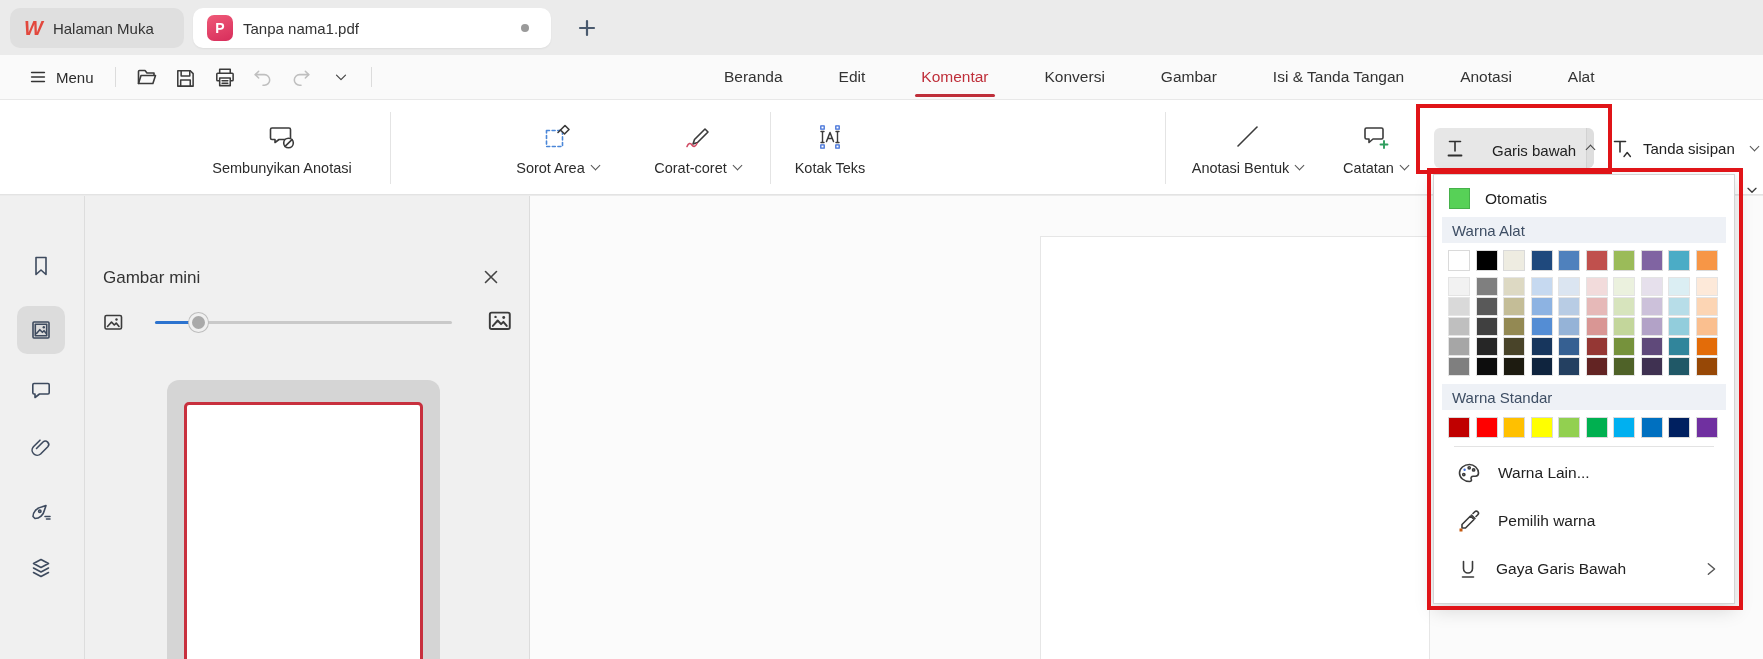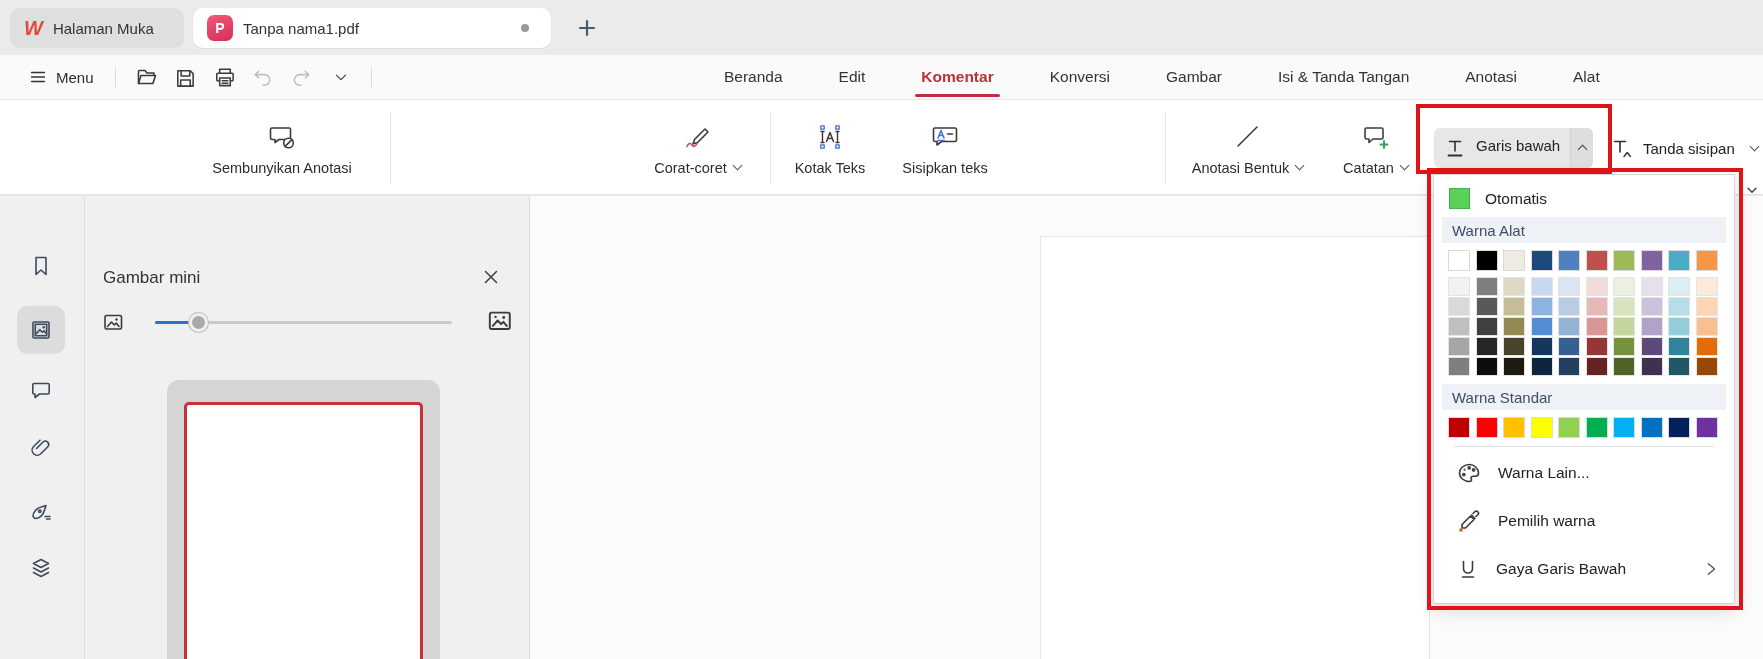--- a/index.html
+++ b/index.html
@@ -19,33 +19,33 @@
   .newtab{position:absolute;left:572px;top:13px;width:30px;height:30px;display:flex;align-items:center;justify-content:center;cursor:pointer}
 
   
   .menubar{position:absolute;left:0;top:55px;width:100%;height:45px;background:#fafafa;border-bottom:1px solid #e8e8e8}
   .mleft{position:absolute;left:22px;top:0;height:44px;display:flex;align-items:center;gap:9px}
   .menu-btn{display:flex;align-items:center;gap:8px;font-size:15px;color:#2b2b2b;cursor:pointer;padding:4px 6px}
   .vsep{width:1px;height:20px;background:#dcdcdc;margin:0 6px}
   .tbico{width:30px;height:30px;display:flex;align-items:center;justify-content:center;cursor:pointer}
   .ribtabs{position:absolute;left:722px;top:0;height:44px;display:flex;align-items:center;gap:52px}
   .ribtab{font-size:15.5px;color:#333;cursor:pointer;position:relative;padding:0 2px;height:44px;display:flex;align-items:center}
-  .ribtab.active{color:#bf2f3a;font-weight:700}
+  .ribtab.active{color:#bf2f3a;font-weight:400}
   .ribtab.active::after{content:'';position:absolute;left:-4px;right:-4px;bottom:2px;height:3px;border-radius:2px;background:#bf2f3a}
 
   
   .ribbon{position:absolute;left:0;top:100px;width:100%;height:95px;background:#fff;border-bottom:1px solid #e3e3e3}
   .rbtn{position:absolute;top:8px;height:80px;display:flex;flex-direction:column;align-items:center;justify-content:center;gap:7px;cursor:pointer}
   .rlabel{font-size:14.5px;color:#2c2c2c;display:flex;align-items:center;white-space:nowrap}
   .rsep{position:absolute;top:12px;width:1px;height:72px;background:#e4e4e4}
   .chv{display:inline-block;width:7px;height:7px;border-right:1.6px solid #555;border-bottom:1.6px solid #555;transform:rotate(45deg);margin-left:7px;margin-top:-4px}
   .chv.up{transform:rotate(-135deg);margin-top:3px;margin-left:0}
   .pillbtn{position:absolute;display:flex;align-items:center;cursor:pointer;border-radius:6px}
   .ul-btn{left:1434px;top:28px;width:159px;height:40px;background:#e7e7e7}
-  .ul-main{display:flex;align-items:flex-start;gap:10px;padding:0 10px;flex:1}
+  .ul-main{display:flex;align-items:flex-end;gap:26px;padding:0 10px;flex:1}
   .ul-label{font-size:15px;color:#222;white-space:nowrap}
   .ul-arrow{width:26px;height:40px;display:flex;align-items:center;justify-content:center;background:#dedede;border-radius:0 6px 6px 0;border-left:1px solid rgba(0,0,0,.05)}
   .caret-btn{left:1606px;top:28px;width:157px;height:40px;gap:9px;padding:0 4px;background:#fff}
   .more-chv{position:absolute;left:1744px;top:182px;cursor:pointer}
 
   
   .sidebar{position:absolute;left:0;top:196px;width:85px;height:463px;background:#f0f0f0;border-right:1px solid #ddd}
   .sideitem{position:absolute;left:17px;width:48px;height:48px;display:flex;align-items:center;justify-content:center;border-radius:10px;cursor:pointer}
   .sideitem.active{background:#dcdcdc}
   .panel{position:absolute;left:85px;top:196px;width:445px;height:463px;background:#f0f0f0;border-right:1px solid #dcdcdc}
@@ -179,20 +179,31 @@
         <path d="M6 7h17a1.5 1.5 0 0 1 1.5 1.5V17a1.5 1.5 0 0 1-1.5 1.5h-10L9 21.5v-3H6A1.5 1.5 0 0 1 4.5 17V8.5A1.5 1.5 0 0 1 6 7z"></path>
         <circle cx="22.5" cy="22" r="4.8" fill="#fff"></circle>
           <path d="M19 25.4l7-6.8"></path>
       </svg>
       <span class="rlabel">Sembunyikan Anotasi</span>
     </div>
 
     <div class="rsep" style="left:390px"></div>
 
 
+    <div class="rbtn" style="left:505px;width:105px">
+      <svg class="ic" width="32" height="32" viewBox="0 0 32 32">
+        <rect x="4.5" y="9.5" width="16" height="16" style="stroke:#4a86d8;stroke-dasharray:3 2.6"></rect>
+        <path d="M18.5 9 23 4.5l4 4L22.5 13z" fill="#fff"></path>
+          <path d="M16 11.5l2.5-2.5"></path>
+      </svg>
+      <span class="rlabel">
+          <span>Sorot Area</span>
+          <i class="chv"></i>
+        </span>
+    </div>
 
     <div class="rbtn" style="left:635px;width:125px">
       <svg class="ic" width="32" height="32" viewBox="0 0 32 32">
         <path d="M12.5 18.5 23 8l3 3-10.5 10.5-4.5 1.5z"></path>
         <path d="M5 25.5c1.5-3.5 3.5-4 5-1.5s3.5 1.5 5-1.5" style="stroke:#d04b63"></path>
       </svg>
       <span class="rlabel">
           <span>Corat-coret</span>
           <i class="chv"></i>
         </span>
@@ -206,29 +217,20 @@
         <path d="M22 10.5h3M23.5 10.5v11M22 21.5h3" style="stroke-width:1.4"></path>
         <path d="M12.5 20.5l3.5-9 3.5 9M13.8 17.5h4.5" style="stroke-width:1.5"></path>
         <rect x="6.8" y="4.8" width="3.4" height="3.4" fill="#fff" style="stroke:#3f6fd8;stroke-width:1.3"></rect>
         <rect x="21.8" y="4.8" width="3.4" height="3.4" fill="#fff" style="stroke:#3f6fd8;stroke-width:1.3"></rect>
         <rect x="6.8" y="23.8" width="3.4" height="3.4" fill="#fff" style="stroke:#3f6fd8;stroke-width:1.3"></rect>
         <rect x="21.8" y="23.8" width="3.4" height="3.4" fill="#fff" style="stroke:#3f6fd8;stroke-width:1.3"></rect>
       </svg>
       <span class="rlabel">Kotak Teks</span>
     </div>
 
-    <div class="rbtn" style="left:890px;width:110px">
-      <svg class="ic" width="32" height="32" viewBox="0 0 32 32">
-        <path d="M6 7h20a1.5 1.5 0 0 1 1.5 1.5V19a1.5 1.5 0 0 1-1.5 1.5H12.5L8 24v-3.5H6A1.5 1.5 0 0 1 4.5 19V8.5A1.5 1.5 0 0 1 6 7z"></path>
-        <path d="M9 17l3-7.5 3 7.5M10.2 14.5h3.8" style="stroke:#3f6fd8;stroke-width:1.5"></path>
-        <path d="M8.8 19.5h6.4" style="stroke:#3f6fd8;stroke-width:1.5"></path>
-        <path d="M18.5 13h5"></path>
-      </svg>
-      <span class="rlabel">Sisipkan teks</span>
-    </div>
 
 
     <div class="rsep" style="left:1165px"></div>
 
     <div class="rbtn" style="left:1328px;width:95px">
       <svg class="ic" width="32" height="32" viewBox="0 0 32 32">
         <path d="M6.5 7h15a1.5 1.5 0 0 1 1.5 1.5v8a1.5 1.5 0 0 1-1.5 1.5H13L9 21.5V18H6.5A1.5 1.5 0 0 1 5 16.5v-8A1.5 1.5 0 0 1 6.5 7z"></path>
         <path d="M20.5 23.5h7M24 20v7" style="stroke:#2f9e5e;stroke-width:1.9"></path>
       </svg>
       <span class="rlabel">

